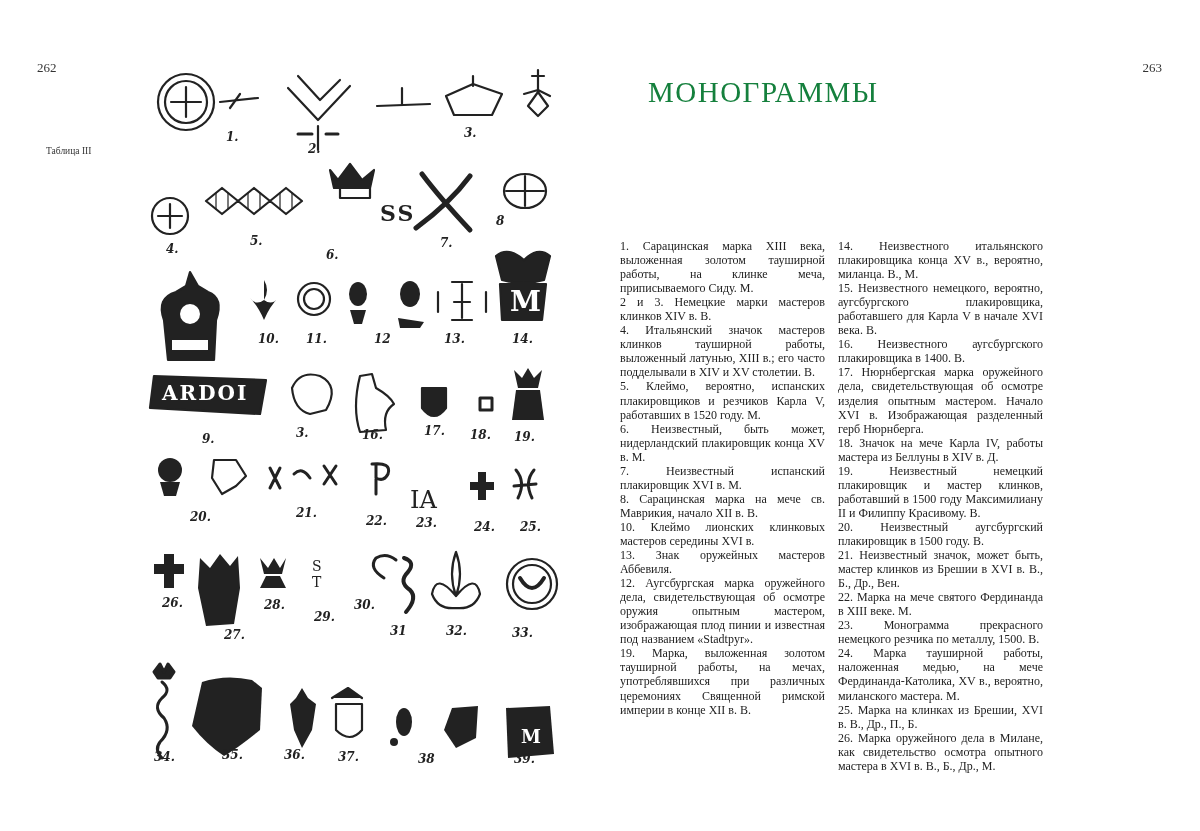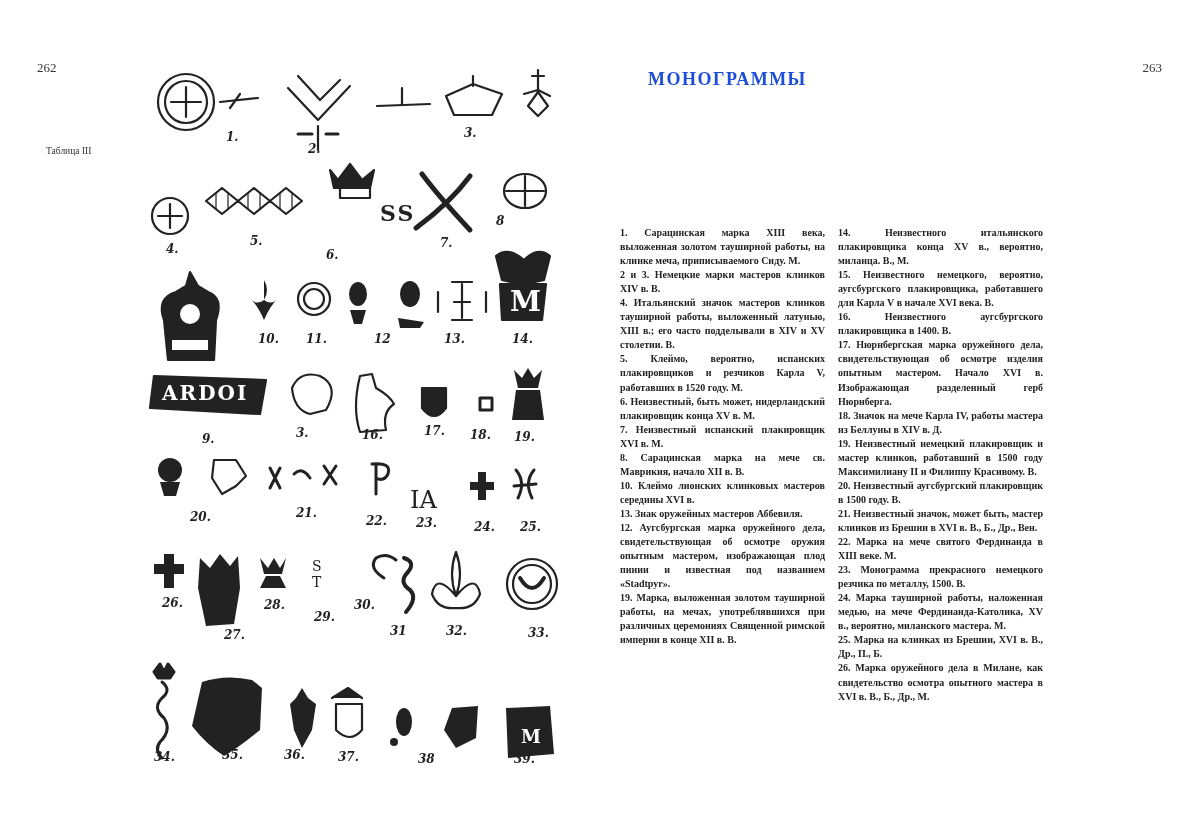--- a/index.html
+++ b/index.html
@@ -5,24 +5,24 @@
   html, body { margin: 0; padding: 0; background: #ffffff; }
   body { width: 1200px; height: 831px; position: relative; overflow: hidden;
          font-family: "Liberation Serif", "DejaVu Serif", serif; color: #1a1a1a; }
   .page { position: absolute; top: 0; height: 831px; background: #fff; }
   .page-left { left: 0; width: 600px; }
   .page-right { left: 600px; width: 600px; }
   .folio { position: absolute; top: 60px; font-size: 13px; color: #333; }
   .folio-left { left: 37px; }
   .folio-right { right: 38px; }
   .table-label { position: absolute; left: 46px; top: 146px; font-size: 9.5px; color: #333; }
-  .section-title { position: absolute; left: 48px; top: 57px; font-size: 18px; letter-spacing: 1.5px;
-                   color: #1d4ed8; font-family: "Liberation Serif", serif; font-weight: bold; }
-  .col { position: absolute; top: 226px; width: 205px; font-size: 10px; line-height: 14.05px; color: #222;
-         text-align: justify; hyphens: manual; font-weight: bold; }
+  .section-title { position: absolute; left: 48px; top: 57px; font-size: 29px; letter-spacing: 1.5px;
+                   color: #15803d; font-family: "Liberation Serif", serif; font-weight: normal; }
+  .col { position: absolute; top: 239px; width: 205px; font-size: 12px; line-height: 14.05px; color: #222;
+         text-align: justify; hyphens: manual; }
   .col-a { left: 20px; }
   .col-b { left: 238px; }
   .cap { margin: 0; }
   .plate { position: absolute; left: 140px; top: 58px; width: 440px; height: 720px; }
   .plate svg { position: absolute; left: 0; top: 0; }
   .mark-num { position: absolute; font-family: "DejaVu Serif", serif; font-style: italic; font-weight: bold;
               font-size: 12px; color: #222; }
 </style>
 </head>
 <body>
@@ -248,21 +248,21 @@
     <div class="mark-num" style="left:276px;top:458px">23.</div>
     <div class="mark-num" style="left:334px;top:462px">24.</div>
     <div class="mark-num" style="left:380px;top:462px">25.</div>
     <div class="mark-num" style="left:22px;top:538px">26.</div>
     <div class="mark-num" style="left:84px;top:570px">27.</div>
     <div class="mark-num" style="left:124px;top:540px">28.</div>
     <div class="mark-num" style="left:174px;top:552px">29.</div>
     <div class="mark-num" style="left:214px;top:540px">30.</div>
     <div class="mark-num" style="left:250px;top:566px">31</div>
     <div class="mark-num" style="left:306px;top:566px">32.</div>
-    <div class="mark-num" style="left:388px;top:568px">33.</div>
+    <div class="mark-num" style="left:372px;top:568px">33.</div>
     <div class="mark-num" style="left:14px;top:692px">34.</div>
     <div class="mark-num" style="left:82px;top:690px">35.</div>
     <div class="mark-num" style="left:144px;top:690px">36.</div>
     <div class="mark-num" style="left:198px;top:692px">37.</div>
     <div class="mark-num" style="left:278px;top:694px">38</div>
     <div class="mark-num" style="left:374px;top:694px">39.</div>
   </div>
 </div>
 
 <div class="page page-right">

